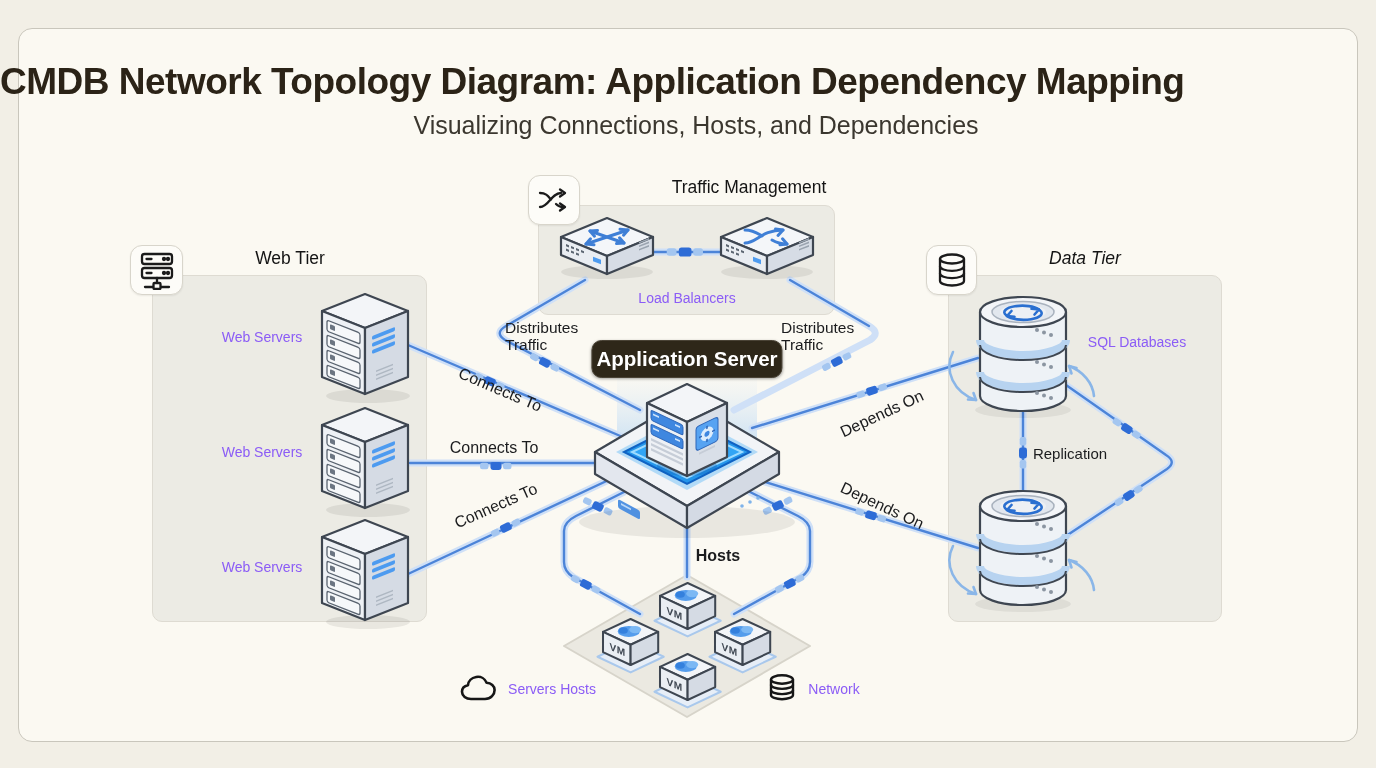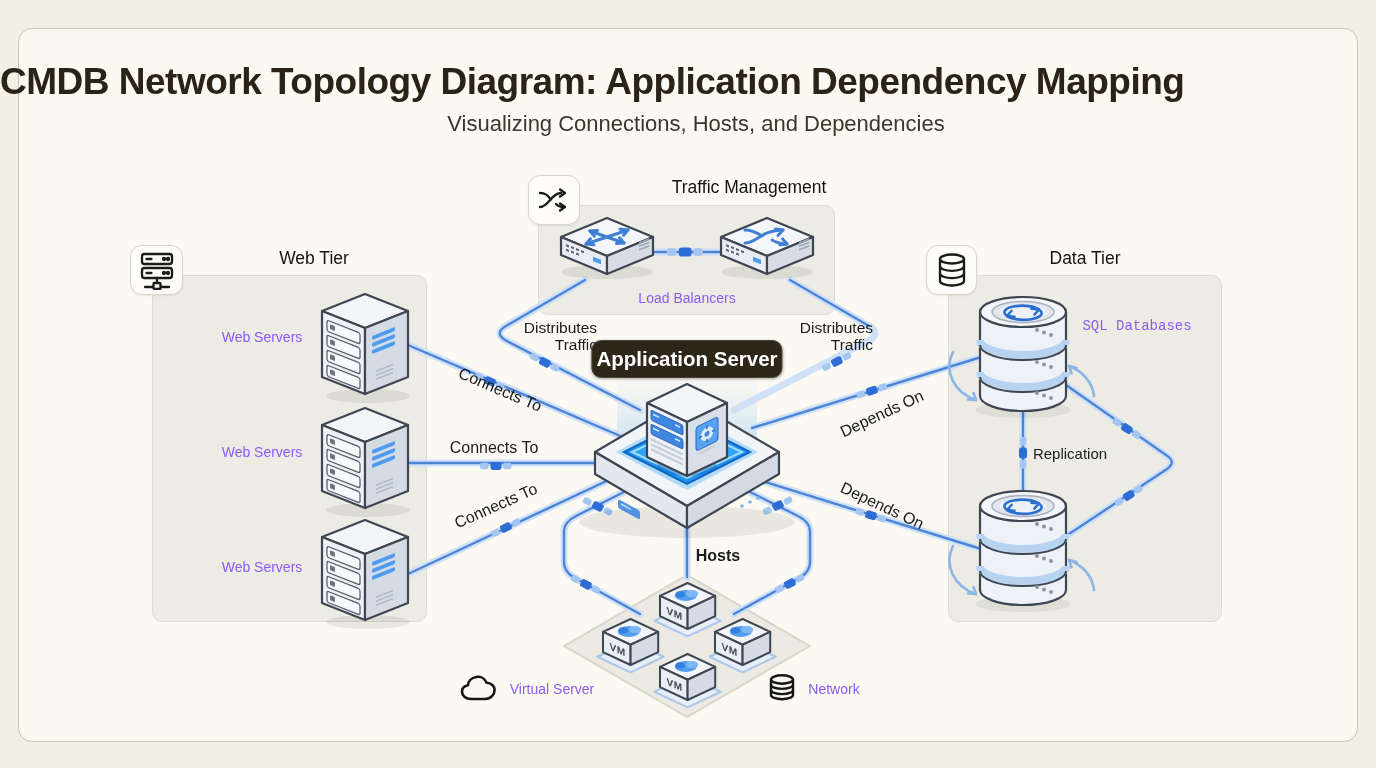--- a/index.html
+++ b/index.html
@@ -12,25 +12,25 @@
               border-radius:12px; z-index:2; box-shadow:0 1px 2px rgba(0,0,0,.07);
               display:flex; align-items:center; justify-content:center; }
   .icon-box svg { stroke:#1b1b1b; fill:none; stroke-width:2.3; stroke-linecap:round; stroke-linejoin:round; }
   svg.net { position:absolute; left:0; top:0; z-index:3; pointer-events:none; }
   .labels { position:absolute; left:0; top:0; width:1376px; height:768px; z-index:5; pointer-events:none; }
   .lbl { position:absolute; transform:translate(-50%,-50%) rotate(var(--r,0deg)); color:#1b1c1e;
          font-size:16px; white-space:nowrap; }
   .title { position:absolute; top:61px; left:0; width:1376px; 
            font-size:37px; font-weight:bold; color:#2b2317; letter-spacing:-.5px; }
   .subtitle { position:absolute; top:111px; left:0; width:1376px; text-align:center;
-              font-size:22px; color:#3b372f;padding-left:16px; }
+              font-size:25px; color:#3b372f;padding-left:16px; }
   .section-title { font-size:17.5px; font-weight:500; color:#141414; }
   .node-label { font-size:14px; color:#8b5cf6; }
   .edge-label { font-size:16px; color:#1b1c1e; }
-  .wrap2 { white-space:normal; width:92px; text-align:right; line-height:1.12; font-size:15.5px; }
+  .wrap2 { white-space:normal; width:92px; text-align:left; line-height:1.12; font-size:15.5px; }
   .badge { position:absolute; left:687px; top:359px; transform:translate(-50%,-50%);
            background:#2e2719; color:#fff; font-weight:bold; font-size:20.5px;
            padding:6px 4px; border-radius:10px; box-shadow:0 1px 3px rgba(0,0,0,.35);
            border:1px solid #4a4336; white-space:nowrap; }
   .lineGlow { stroke:#cfe0f7; stroke-width:7; fill:none; stroke-linejoin:round; stroke-linecap:round; }
   .lineMain { stroke:#4c84d8; stroke-width:2.4; fill:none; stroke-linejoin:round; stroke-linecap:round; }
   .iso { stroke:#3e4651; stroke-width:2.2; stroke-linejoin:round; }
 </style>
 </head>
 <body>
@@ -328,41 +328,41 @@
     <path d="M771,679.5 V695 A11,4.2 0 0 0 793,695 V679.5"></path>
     <path d="M771,684.7 A11,4.2 0 0 0 793,684.7"></path>
     <path d="M771,689.9 A11,4.2 0 0 0 793,689.9"></path>
   </g>
 </svg>
 
 <div class="labels">
   <div class="title">CMDB Network Topology Diagram: Application Dependency Mapping</div>
   <div class="subtitle">Visualizing Connections, Hosts, and Dependencies</div>
 
-  <div class="lbl section-title" style="left:290px;top:258px;margin-left:24px;">Web Tier</div>
+  <div class="lbl section-title" style="left:290px;top:258px;">Web Tier</div>
   <div class="lbl section-title" style="left:713px;top:187px;margin-left:36px;">Traffic Management</div>
-  <div class="lbl section-title" style="left:1085px;top:258px;">Data Tier</div>
+  <div class="lbl section-title" style="left:1085px;top:258px;font-style:italic;">Data Tier</div>
 
   <div class="lbl node-label" style="left:262px;top:337px;">Web Servers</div>
   <div class="lbl node-label" style="left:262px;top:452px;">Web Servers</div>
   <div class="lbl node-label" style="left:262px;top:567px;">Web Servers</div>
 
   <div class="lbl node-label" style="left:687px;top:298px;">Load Balancers</div>
-  <div class="lbl node-label" style="left:1137px;top:326px;font-family:Liberation Mono, monospace;">SQL Databases</div>
+  <div class="lbl node-label" style="left:1137px;top:342px;">SQL Databases</div>
 
   <div class="badge">Application Server</div>
 
   <div class="lbl edge-label wrap2" style="left:551px;top:336px;">Distributes Traffic</div>
   <div class="lbl edge-label wrap2" style="left:827px;top:336px;">Distributes Traffic</div>
 
   <div class="lbl edge-label" style="left:500px;top:390px;--r:23deg;">Connects To</div>
   <div class="lbl edge-label" style="left:494px;top:448px;">Connects To</div>
   <div class="lbl edge-label" style="left:496px;top:506px;--r:-24deg;">Connects To</div>
 
   <div class="lbl edge-label" style="left:882px;top:414px;--r:-25deg;">Depends On</div>
   <div class="lbl edge-label" style="left:882px;top:506px;--r:25deg;">Depends On</div>
 
   <div class="lbl edge-label" style="left:718px;top:556px;font-weight:bold;">Hosts</div>
   <div class="lbl edge-label" style="left:1070px;top:453px;font-size:15px;">Replication</div>
 
-  <div class="lbl node-label" style="left:552px;top:689px;">Virtual Server</div>
+  <div class="lbl node-label" style="left:552px;top:689px;">Servers Hosts</div>
   <div class="lbl node-label" style="left:834px;top:689px;">Network</div>
 </div>
 
 </body></html>

